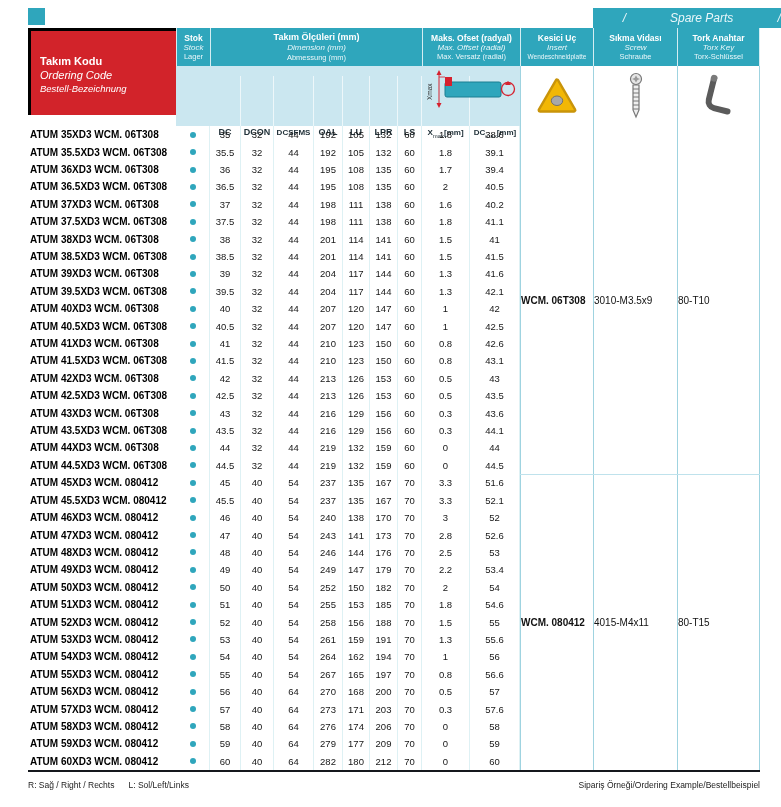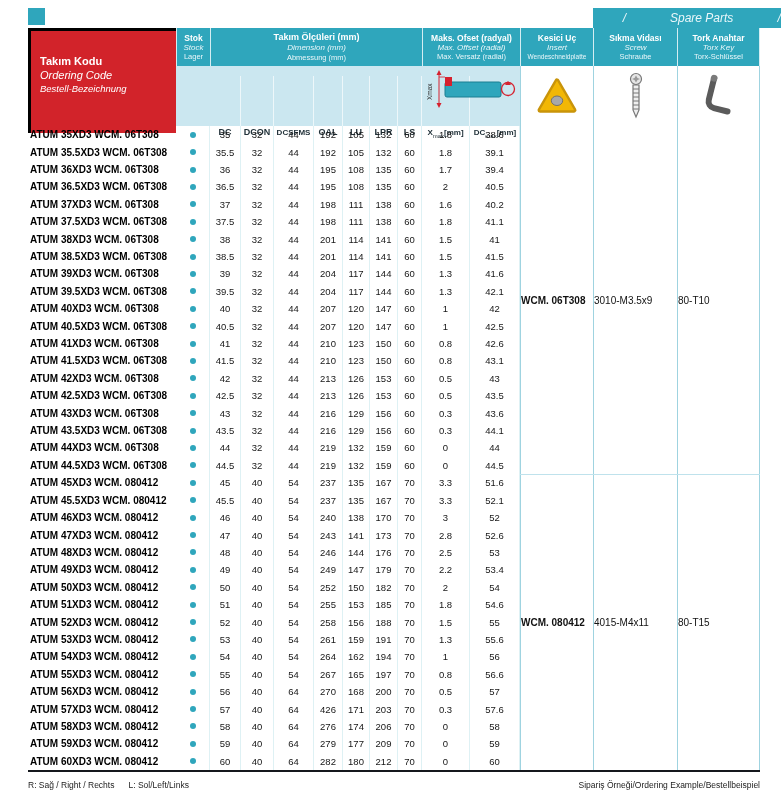--- a/index.html
+++ b/index.html
@@ -16,21 +16,21 @@
     font-family:"Liberation Sans",sans-serif;
     color:var(--ink);
     position:relative;
     overflow:hidden;
   }
   .table{position:absolute;left:28px;top:8px;width:732px;height:792px}
 
   .corner{position:absolute;left:0;top:0;width:17px;height:17px;background:var(--teal)}
 
   .redbox{
-    position:absolute;left:0;top:20px;width:148px;height:105px;
+    position:absolute;left:0;top:20px;width:148px;height:87px;
     background:var(--red);color:#fff;
     border-top:3px solid #000;border-left:3px solid #000;
     padding:24px 4px 0 9px;line-height:1.25;
   }
   .redbox .rb1{font-weight:bold;font-size:11px}
   .redbox .rb2{font-weight:normal;font-style:italic;font-size:11px}
   .redbox .rb3{font-style:italic;font-size:9.5px}
 
   .th{
     position:absolute;top:20px;height:38px;background:var(--teal);color:#fff;
@@ -766,21 +766,21 @@
   </div>
 
   <div class="row">
     <div class="cell code">ATUM 57XD3 WCM. 080412</div>
     <div class="cell stockc">
           <span class="dot"></span>
         </div>
     <div class="cell num">57</div>
     <div class="cell num">40</div>
     <div class="cell num">64</div>
-    <div class="cell num">426</div>
+    <div class="cell num">273</div>
     <div class="cell num">171</div>
     <div class="cell num">203</div>
     <div class="cell num">70</div>
     <div class="cell num">0.3</div>
     <div class="cell num">57.6</div>
   </div>
 
   <div class="row">
     <div class="cell code">ATUM 58XD3 WCM. 080412</div>
     <div class="cell stockc">

